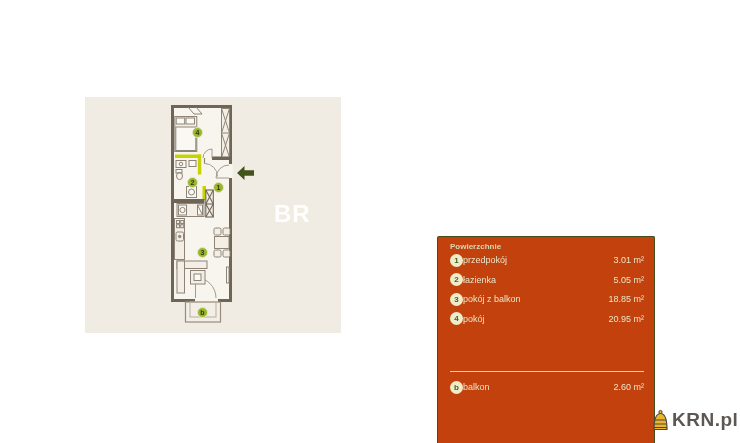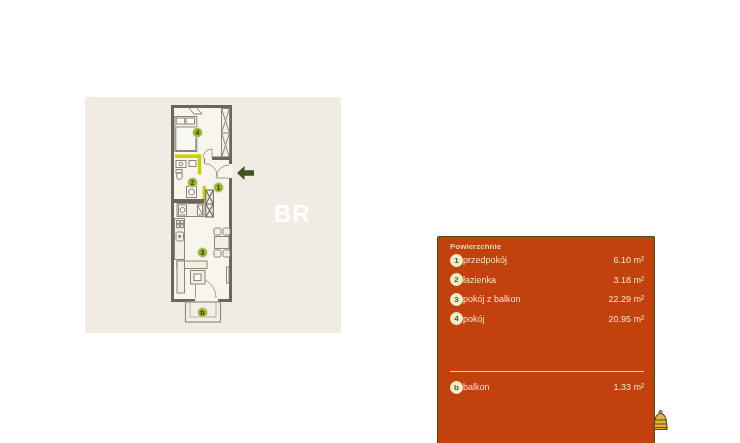--- a/index.html
+++ b/index.html
@@ -164,50 +164,51 @@
 
     <div id="wm">BR</div>
   </div>
 
   <div id="legend">
     <div id="legend-title">Powierzchnie</div>
 
     <div class="lrow" style="top:13px;">
       <span class="badge">1</span>
       <span class="llabel">przedpokój</span>
-      <span class="lvalue">6.10 m²</span>
+      <span class="lvalue">3.01 m²</span>
     </div>
     <div class="lrow" style="top:32.5px;">
       <span class="badge">2</span>
       <span class="llabel">łazienka</span>
-      <span class="lvalue">3.18 m²</span>
+      <span class="lvalue">5.05 m²</span>
     </div>
     <div class="lrow" style="top:52px;">
       <span class="badge">3</span>
       <span class="llabel">pokój z balkon</span>
-      <span class="lvalue">22.29 m²</span>
+      <span class="lvalue">18.85 m²</span>
     </div>
     <div class="lrow" style="top:71.5px;">
       <span class="badge">4</span>
       <span class="llabel">pokój</span>
       <span class="lvalue">20.95 m²</span>
     </div>
 
     <div id="legend-divider"></div>
 
     <div class="lrow" style="top:140px;">
       <span class="badge">b</span>
       <span class="llabel">balkon</span>
-      <span class="lvalue">1.33 m²</span>
+      <span class="lvalue">2.60 m²</span>
     </div>
   </div>
 
   <div id="logo">
     <svg width="17" height="22" viewBox="0 0 17 22">
       <circle cx="8.5" cy="3" r="1.6" fill="#ecb42d" stroke="#4c463e" stroke-width="1"></circle>
       <path d="M2,20.5 C2,10.5 4.2,4.5 8.5,4.5 C12.8,4.5 15,10.5 15,20.5 Z" fill="#ecb42d" stroke="#4c463e" stroke-width="1.2"></path>
       <line x1="2.6" y1="11" x2="14.4" y2="11" stroke="#4c463e" stroke-width="1"></line>
       <line x1="2.2" y1="15" x2="14.8" y2="15" stroke="#4c463e" stroke-width="1"></line>
       <line x1="2" y1="18.5" x2="15" y2="18.5" stroke="#4c463e" stroke-width="1"></line>
     </svg>
+    <span id="logo-text">KRN.pl</span>
   </div>
 
 </div>
 
 </body></html>

